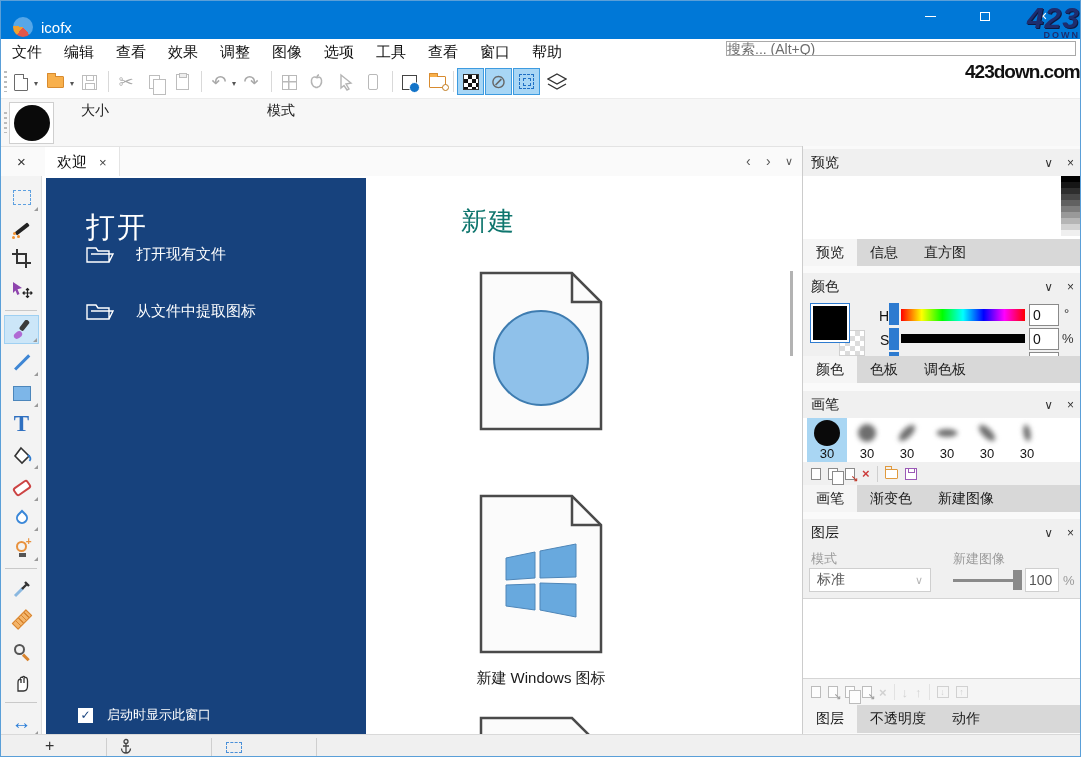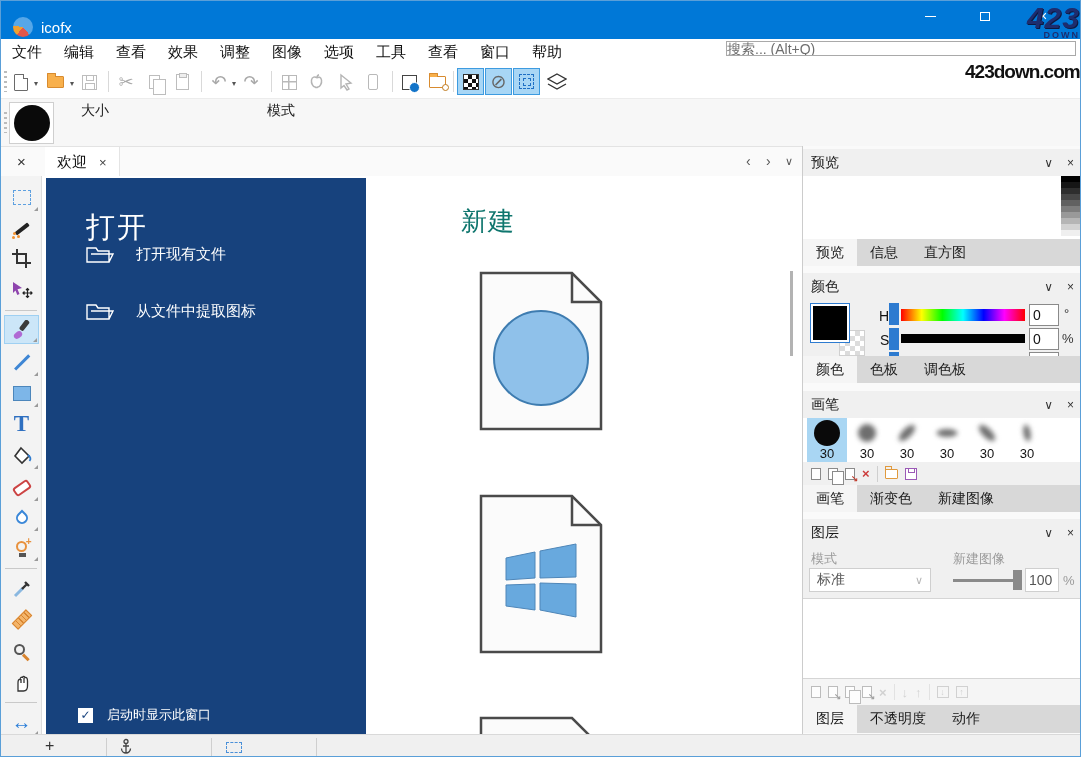--- a/index.html
+++ b/index.html
@@ -450,20 +450,21 @@
         <path d="M2 2 H93 L122 31 V158 H2 Z" fill="#fbfbfb" stroke="#4a4a4a" stroke-width="2.5"></path>
         <path d="M93 2 V31 H122" fill="none" stroke="#4a4a4a" stroke-width="2.5"></path>
         <g stroke="#4e86b8" stroke-width="1">
           <polygon points="27,64 56,58 56,84 27,86" fill="#68a9de"></polygon>
           <polygon points="61,57 97,50 97,83 61,84" fill="#68a9de"></polygon>
           <polygon points="27,91 56,90 56,116 27,112" fill="#68a9de"></polygon>
           <polygon points="61,89 97,90 97,123 61,116" fill="#68a9de"></polygon>
         </g>
       </svg>
     </div>
+    <div class="card-label" style="left:399px;top:493px">新建 Windows 图标</div>
 
     <div class="card" style="top:540px">
       <svg width="124" height="20">
         <path d="M2 20 V2 H93 L111 20" fill="#fbfbfb" stroke="#4a4a4a" stroke-width="2.5"></path>
       </svg>
     </div>
     <div class="vsb"></div>
   </div>
 
   <div class="rightcol">

